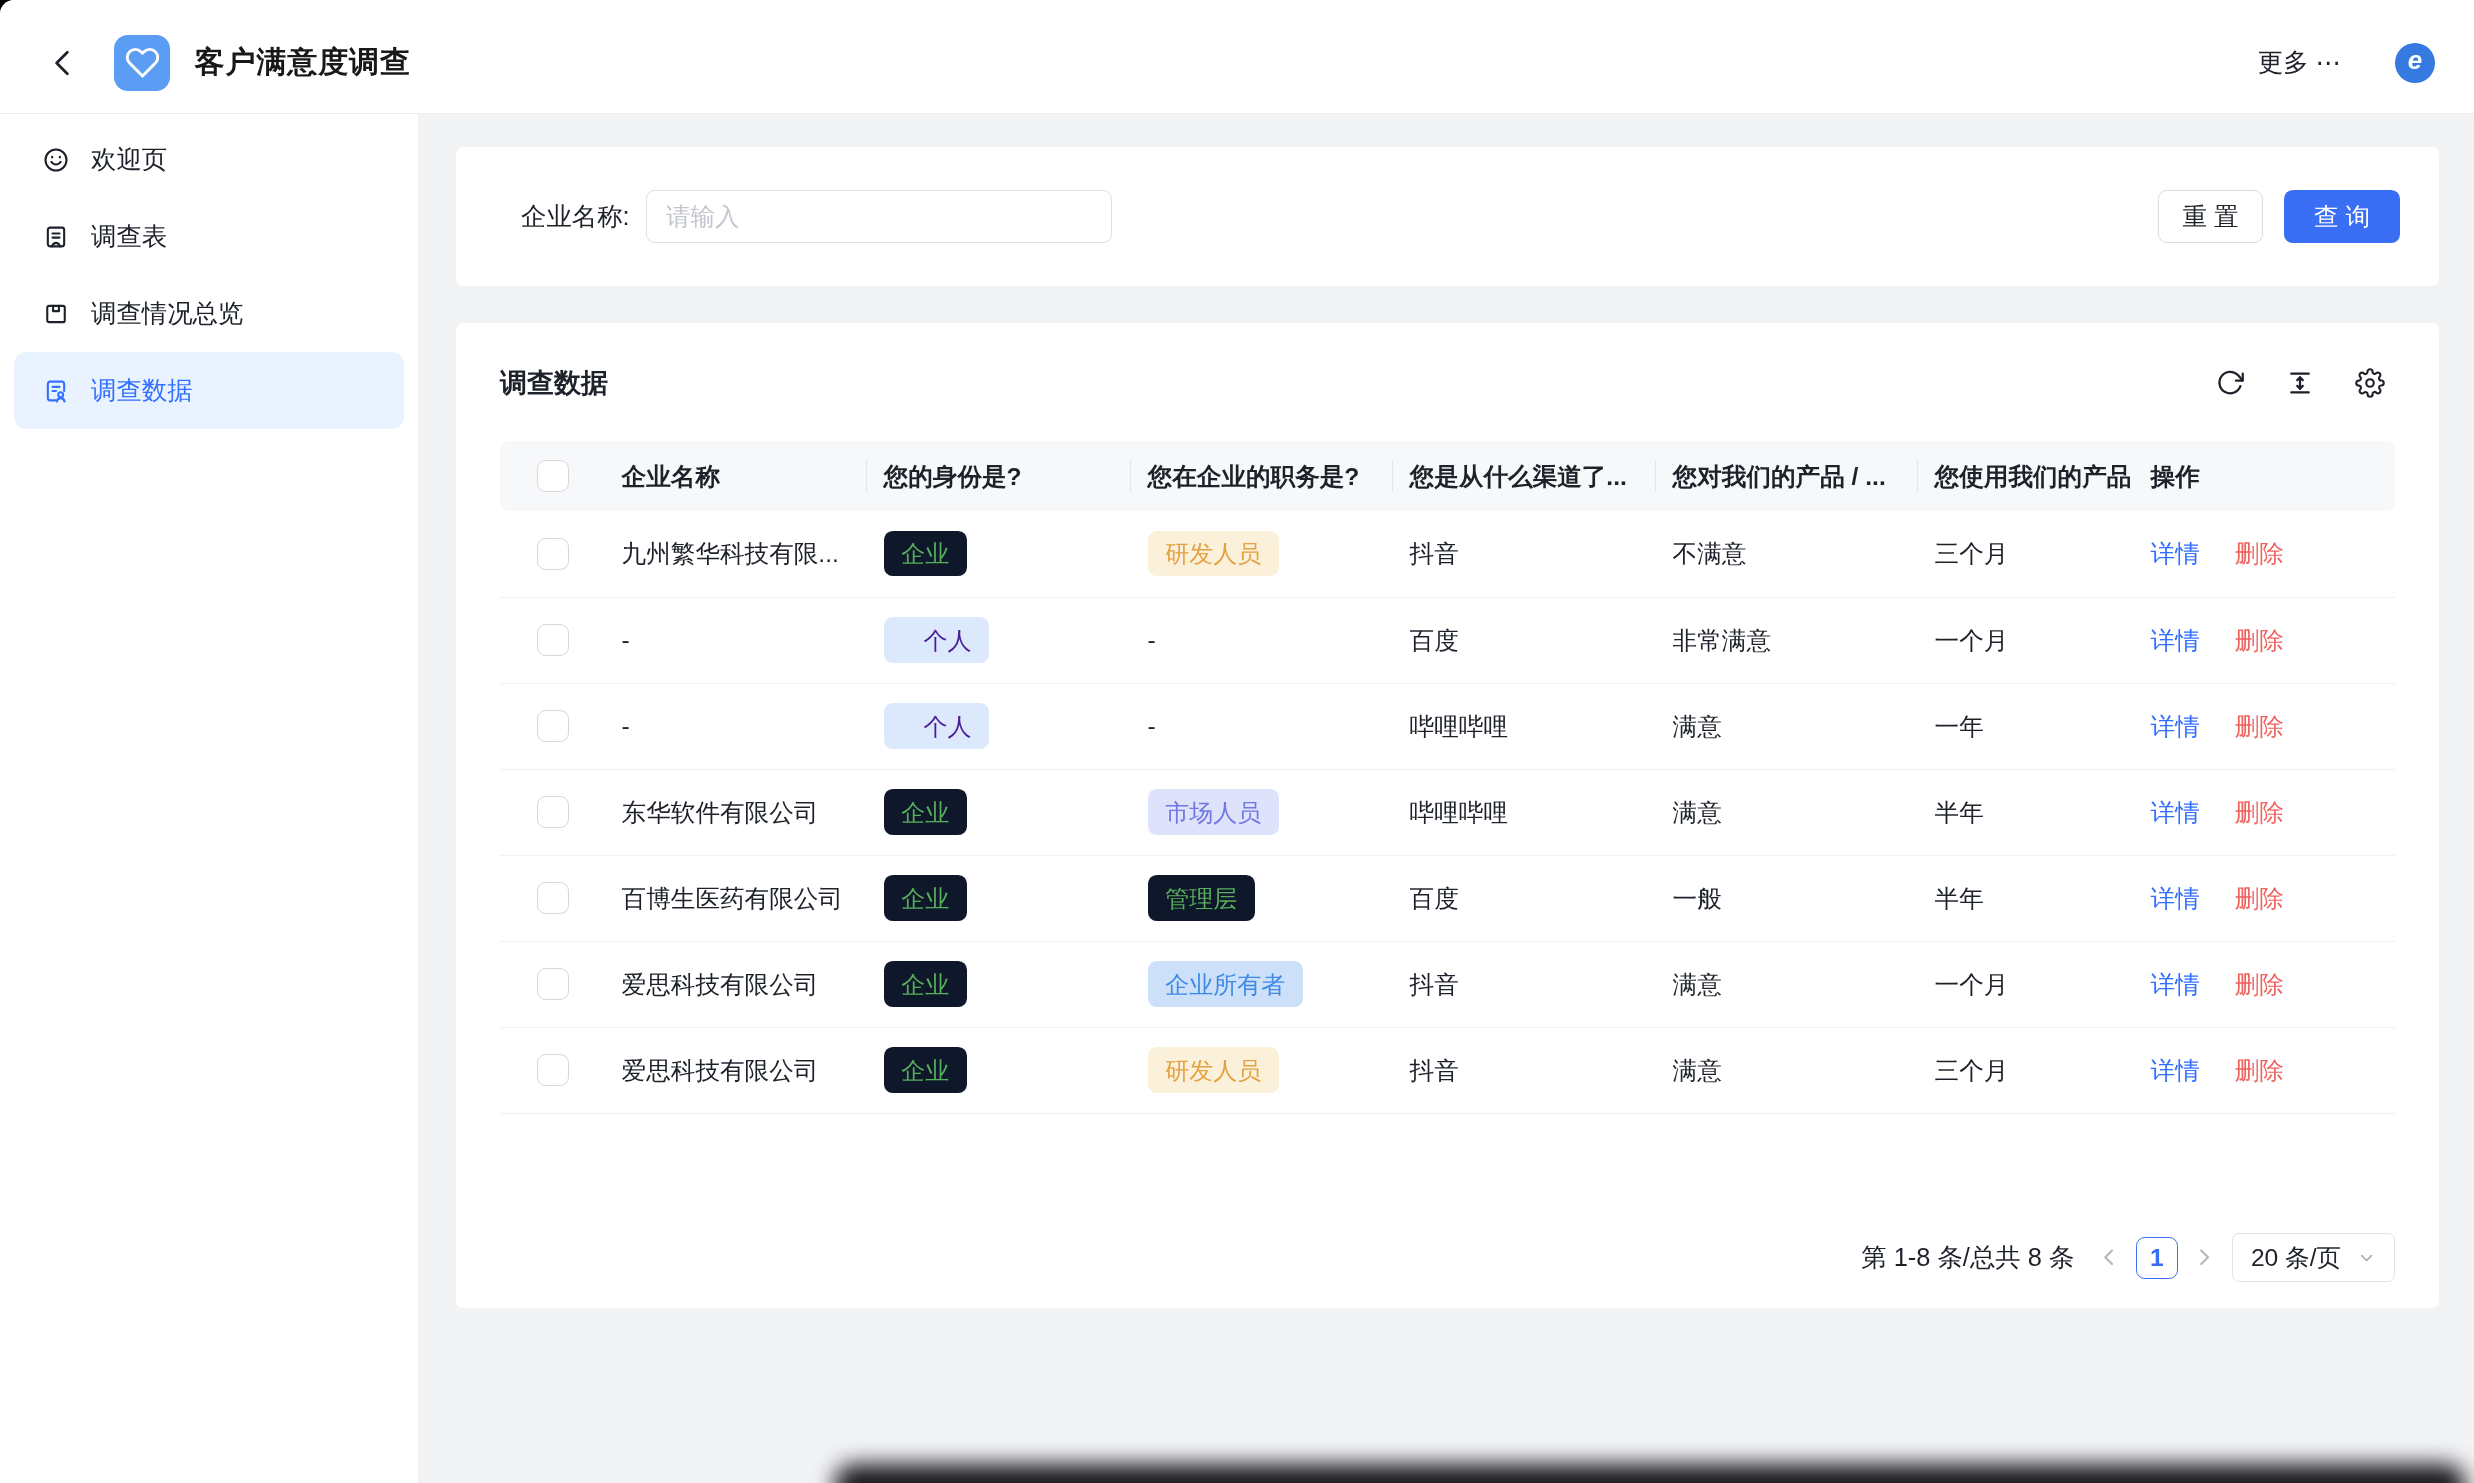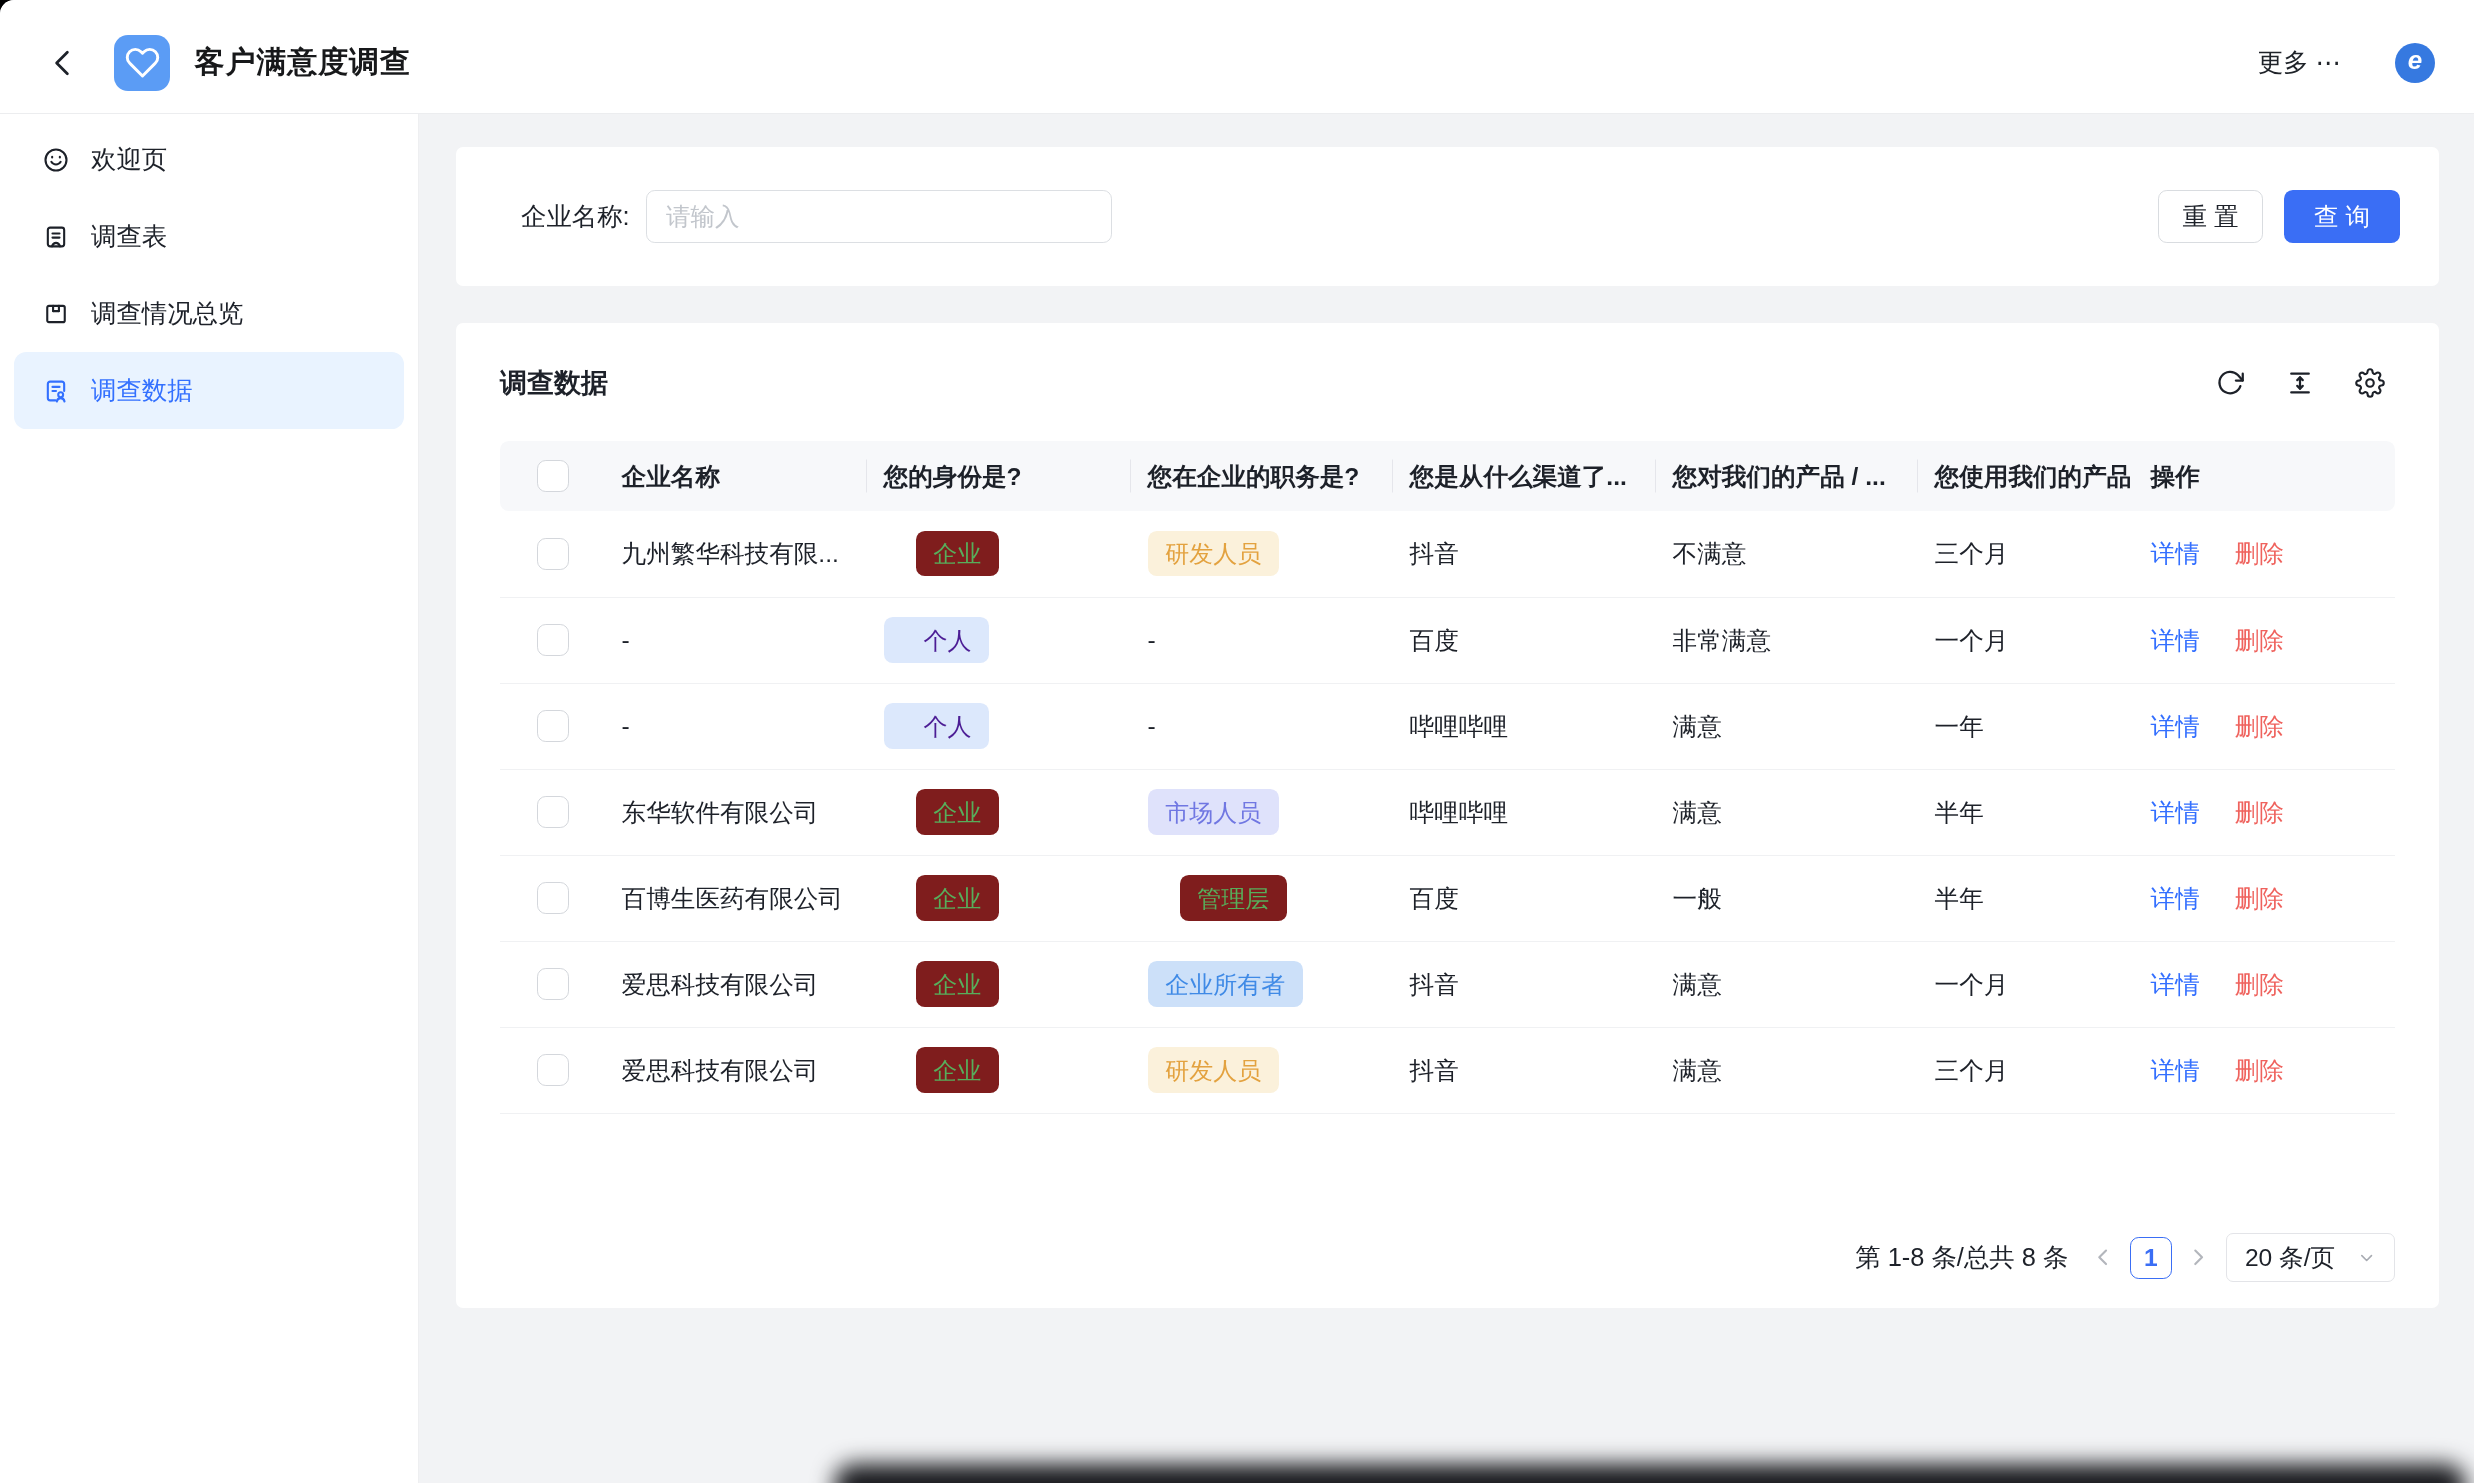--- a/index.html
+++ b/index.html
@@ -60,40 +60,40 @@
   thead th:last-child { border-radius:0 8.8px 8.8px 0; }
   thead th.qdiv::before { content:''; position:absolute; left:0; top:50%; transform:translateY(-50%);
     width:0.9px; height:33px; background:#E5E6EB; }
   tbody td { height:86px; border-bottom:0.9px solid #F0F1F3; font-size:24.6px; color:#1D2129;
     padding:0 7px 0 17.6px; white-space:nowrap; overflow:hidden; }
 
   .checkbox { display:inline-block; width:32px; height:32px; border:1.8px solid #D4D7DC;
     border-radius:8.8px; background:#fff; margin-left:19.3px; vertical-align:middle; cursor:pointer; }
 
   .tag { display:inline-block; padding:6.1px 17.6px; border-radius:8.8px; font-size:24px; line-height:33px; }
-  .tag-green    { background:#7f1d1d; color:#57AE5B;margin-left:32px; }
+  .tag-green    { background:#0f172a; color:#57AE5B; }
   .tag-orange   { background:#FBF1DB; color:#E3A23F; }
   .tag-red      { background:#FAE3DF; color:#E06A5B; }
   .tag-blue     { background:#DCE8FC; color:#4c1d95;padding-left:40px; }
   .tag-purple   { background:#DFE2FB; color:#7077E2; }
   .tag-deepblue { background:#CCE0F9; color:#3F8AE6; }
 
   .c-actions a { text-decoration:none; cursor:pointer; margin-right:28px; font-size:24.6px; }
   .link-detail { color:#336FFF; }
   .link-del    { color:#EF625D; }
 
   
   .pagination { position:absolute; right:44px; bottom:26px; display:flex; align-items:center;
     gap:17.6px; font-size:25.4px; color:#1D2129; }
   .pg-total { margin-right:7px; }
   .pg-nav { display:flex; cursor:pointer; }
   .pg-page { width:42px; height:42px; border:1.8px solid #3A6EF5; border-radius:8.8px; color:#3A6EF5;
     display:flex; align-items:center; justify-content:center; font-size:24.6px; font-weight:600; cursor:pointer; }
   .pg-size { height:49px; border:1.8px solid #E3E4E8; border-radius:7px; display:flex; align-items:center;
-    gap:22px; padding:0 17.6px; font-size:24.6px; color:#1D2129; cursor:pointer; background:#fff; }
+    gap:16px; padding:0 17.6px; font-size:24.6px; color:#1D2129; cursor:pointer; background:#fff; }
 
   
   .dock-shadow { position:absolute; bottom:-24.6px; left:834px; width:1632px; height:44px;
     background:#17181C; border-radius:21px; filter:blur(11.4px); z-index:5; }
 </style>
 </head>
 <body>
 
 <div class="app">
 

